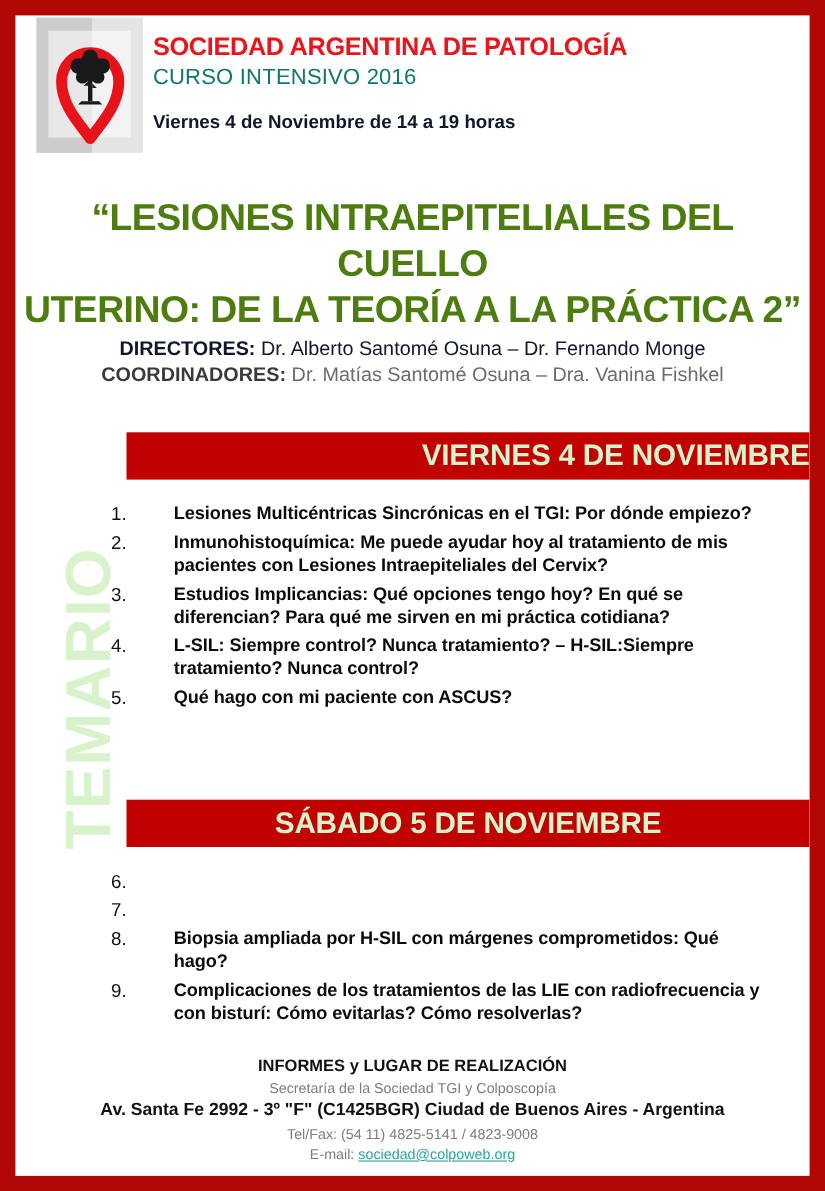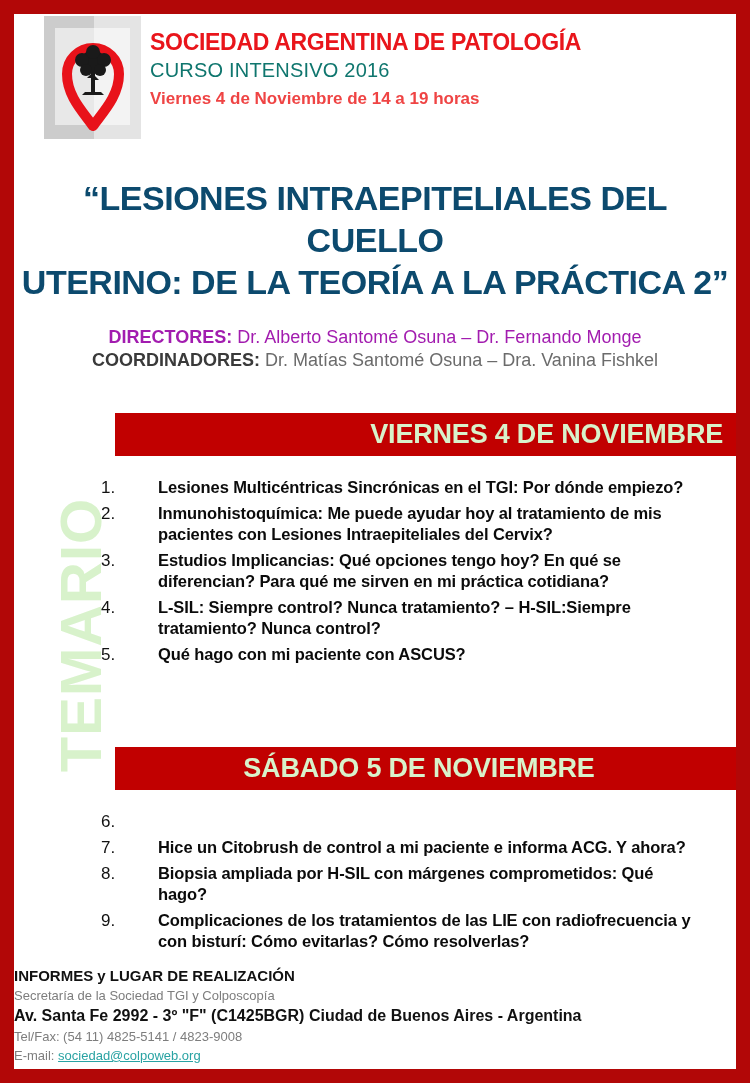--- a/index.html
+++ b/index.html
@@ -6,48 +6,48 @@
   .page{
     position:relative;
     width:750px;height:1083px;
     box-sizing:border-box;
     border:14px solid #b20707;
     background:#fff;
     font-family:"Liberation Sans","DejaVu Sans",sans-serif;
     overflow:hidden;
   }
   
-  .header{display:flex;align-items:flex-start;padding-top:2px;padding-left:11px;}
+  .header{display:flex;align-items:flex-start;padding-top:2px;}
   .logo-box{
     position:relative;margin-left:19px;width:97px;height:123px;flex:0 0 auto;
     background:linear-gradient(to right,#cccccc 0 52%,#e4e4e4 52% 100%);
   }
   .logo-inner{
     position:absolute;left:11px;top:12px;right:11px;bottom:14px;
     background:rgba(255,255,255,.55);
   }
   .logo-svg{position:absolute;left:2px;top:6px;}
   .header-text{margin-left:9px;padding-top:13px;line-height:1.18;}
   .org-line{color:#e9151b;font-weight:bold;font-size:23px;letter-spacing:-0.3px;}
   .course-line{color:#0f766e;font-weight:normal;font-size:20px;margin-top:3px;letter-spacing:0.2px;}
-  .sched-line{color:#ef4444;font-weight:bold;font-size:17px;margin-top:6px;}
+  .sched-line{color:#0f172a;font-weight:bold;font-size:17px;margin-top:18px;}
   
   .title{
-    margin-top:38px;text-align:center;color:#0c4a6e;font-weight:bold;
+    margin-top:38px;text-align:center;color:#4d7c0f;font-weight:bold;
     font-size:34px;line-height:42px;letter-spacing:-0.5px;
   }
-  .directors{ text-align:center;margin-top:24px;font-size:18px;color:#a21caf;}
+  .directors{ text-align:center;margin-top:4px;font-size:18px;color:#0f172a;}
   .directors .lbl{font-weight:bold;}
   .coordinators{text-align:center;margin-top:2px;font-size:18px;color:#6b6b6b;}
   .coordinators .lbl{font-weight:bold;color:#3a3a3a;}
   
   .banner{
     margin-left:101px;height:43px;background:#c10000;
     color:#d8f2cb;font-weight:bold;font-size:27px;line-height:43px;
-    text-align:right;padding-right:13px;box-sizing:border-box;
+    text-align:right;box-sizing:border-box;
     letter-spacing:-0.2px;
   }
   .banner-1{margin-top:42px;}
   .banner-2{margin-top:82px;text-align:center;}
   
   .agenda{margin-top:21px;}
   .agenda-item{display:flex;margin-bottom:5px;}
   .agenda-num{
     flex:0 0 auto;width:57px;margin-left:87px;
     font-size:17px;color:#111;line-height:21px;
@@ -59,21 +59,21 @@
   }
   
   .temario{
     position:absolute;left:-94px;top:588px;width:322px;height:66px;
     transform:rotate(-90deg);
     text-align:center;
     font-size:58px;font-weight:bold;letter-spacing:1px;
     color:#d8f2cb;line-height:66px;
   }
   
-  .footer{margin-top:14px;text-align:left;}
+  .footer{margin-top:28px;text-align:center;}
   .f-heading{font-size:15px;font-weight:bold;color:#111;line-height:19px;}
   .f-gray{font-size:13px;color:#7d7d7d;line-height:17px;margin-top:2px;}
   .f-address{font-size:16px;font-weight:bold;color:#111;line-height:20px;margin-top:2px;}
   .email-link{color:#29a3a3;text-decoration:underline;cursor:pointer;}
 </style>
 </head>
 <body>
 
 <div class="page">
 
@@ -156,21 +156,20 @@
   </div>
 
   <div class="agenda">
 
       <div class="agenda-item">
         <div class="agenda-num">6.</div>
       </div>
 
       <div class="agenda-item">
         <div class="agenda-num">7.</div>
-        <div class="agenda-text">Hice un Citobrush de control a mi paciente e informa ACG. Y ahora?</div>
       </div>
 
       <div class="agenda-item">
         <div class="agenda-num">8.</div>
         <div class="agenda-text">Biopsia ampliada por H-SIL con márgenes comprometidos: Qué hago?</div>
       </div>
 
       <div class="agenda-item">
         <div class="agenda-num">9.</div>
         <div class="agenda-text">Complicaciones de los tratamientos de las LIE con radiofrecuencia y con bisturí: Cómo evitarlas? Cómo resolverlas?</div>

